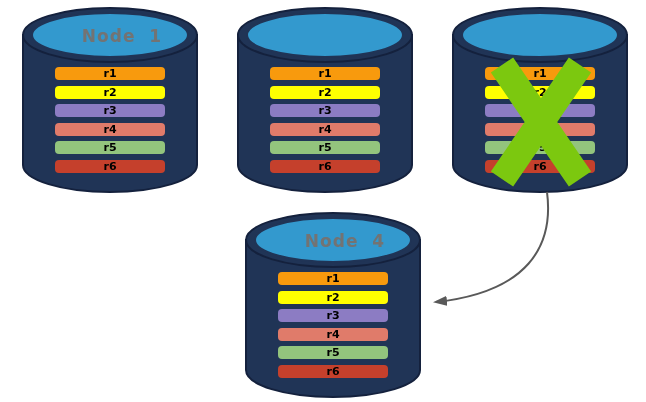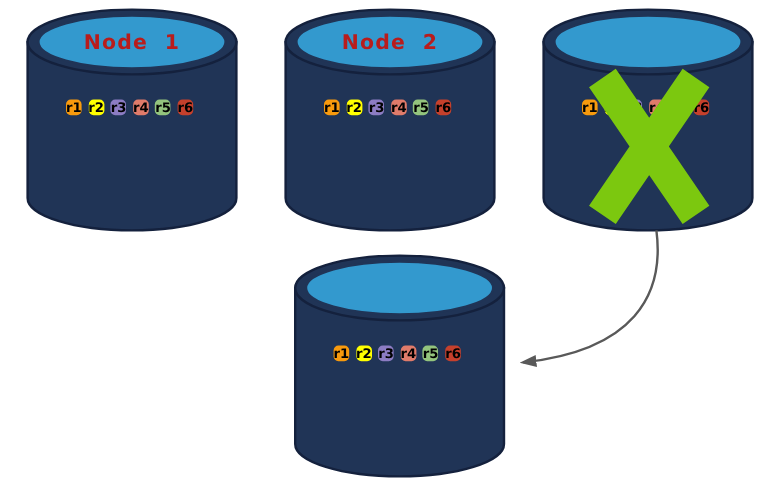--- a/index.html
+++ b/index.html
@@ -3,27 +3,27 @@
 <meta charset="utf-8">
 <style>
   html,body{margin:0;padding:0;}
   body{font-family:"DejaVu Sans","Liberation Sans",sans-serif;}
   .canvas{
     position:relative;width:646px;height:402px;background:#ffffff;overflow:hidden;
   }
   .node{position:absolute;width:176px;height:186px;}
   .node svg.cyl{position:absolute;left:0;top:0;width:176px;height:186px;overflow:visible;}
   .node .title{
-    position:absolute;left:0;top:17px;width:100%;height:24px;
-    text-align:center;color:#b91c1c;font-size:17px;font-weight:700;
+    position:absolute;left:12px;top:17px;width:100%;height:24px;
+    text-align:center;color:#737373;font-size:17px;font-weight:700;
     letter-spacing:1px;word-spacing:7px;line-height:24px;
   }
   .rows{
     position:absolute;left:33px;top:60px;width:110px;
-    display:flex;gap:5.5px;margin-top:16px;
+    display:flex;flex-direction:column;gap:5.5px;
   }
   .row{
     height:13px;border-radius:4px;text-align:center;
     font-size:11px;font-weight:700;line-height:13px;color:#000;
   }
   .xmark{
     position:absolute;left:0;top:0;width:176px;height:186px;overflow:visible;z-index:3;
   }
   .arrow-overlay{
     position:absolute;left:0;top:0;width:646px;height:402px;z-index:4;pointer-events:none;
@@ -54,21 +54,20 @@
       <div class="row" style="background-color: rgb(197, 64, 44);">r6</div>
     </div>
   </div>
 
   <div class="node" id="node2">
     <svg class="cyl" viewBox="0 0 176 186">
       <path d="M1,28 V158 A87,27 0 0 0 175,158 V28 Z" stroke-width="2" fill="#203456" stroke="#14213D"></path>
       <ellipse cx="88" cy="28" rx="87" ry="27" stroke-width="2" fill="#203456" stroke="#14213D"></ellipse>
       <ellipse cx="88" cy="28" rx="78" ry="22" stroke-width="2" fill="#3399CE" stroke="#203456"></ellipse>
     </svg>
-    <div class="title">Node 2</div>
     <div class="rows">
       <div class="row" style="background-color: rgb(248, 154, 13);">r1</div>
       <div class="row" style="background-color: rgb(255, 255, 0);">r2</div>
       <div class="row" style="background-color: rgb(140, 124, 195);">r3</div>
       <div class="row" style="background-color: rgb(224, 123, 106);">r4</div>
       <div class="row" style="background-color: rgb(147, 196, 125);">r5</div>
       <div class="row" style="background-color: rgb(197, 64, 44);">r6</div>
     </div>
   </div>
 
@@ -90,20 +89,21 @@
       <path d="M50,58 L128,172 M128,58 L50,172" fill="none" stroke-width="27" stroke-linecap="butt" stroke="#7CC80F"></path>
     </svg>
   </div>
 
   <div class="node" id="node4">
     <svg class="cyl" viewBox="0 0 176 186">
       <path d="M1,28 V158 A87,27 0 0 0 175,158 V28 Z" stroke-width="2" fill="#203456" stroke="#14213D"></path>
       <ellipse cx="88" cy="28" rx="87" ry="27" stroke-width="2" fill="#203456" stroke="#14213D"></ellipse>
       <ellipse cx="88" cy="28" rx="78" ry="22" stroke-width="2" fill="#3399CE" stroke="#203456"></ellipse>
     </svg>
+    <div class="title">Node 4</div>
     <div class="rows">
       <div class="row" style="background-color: rgb(248, 154, 13);">r1</div>
       <div class="row" style="background-color: rgb(255, 255, 0);">r2</div>
       <div class="row" style="background-color: rgb(140, 124, 195);">r3</div>
       <div class="row" style="background-color: rgb(224, 123, 106);">r4</div>
       <div class="row" style="background-color: rgb(147, 196, 125);">r5</div>
       <div class="row" style="background-color: rgb(197, 64, 44);">r6</div>
     </div>
   </div>
 

